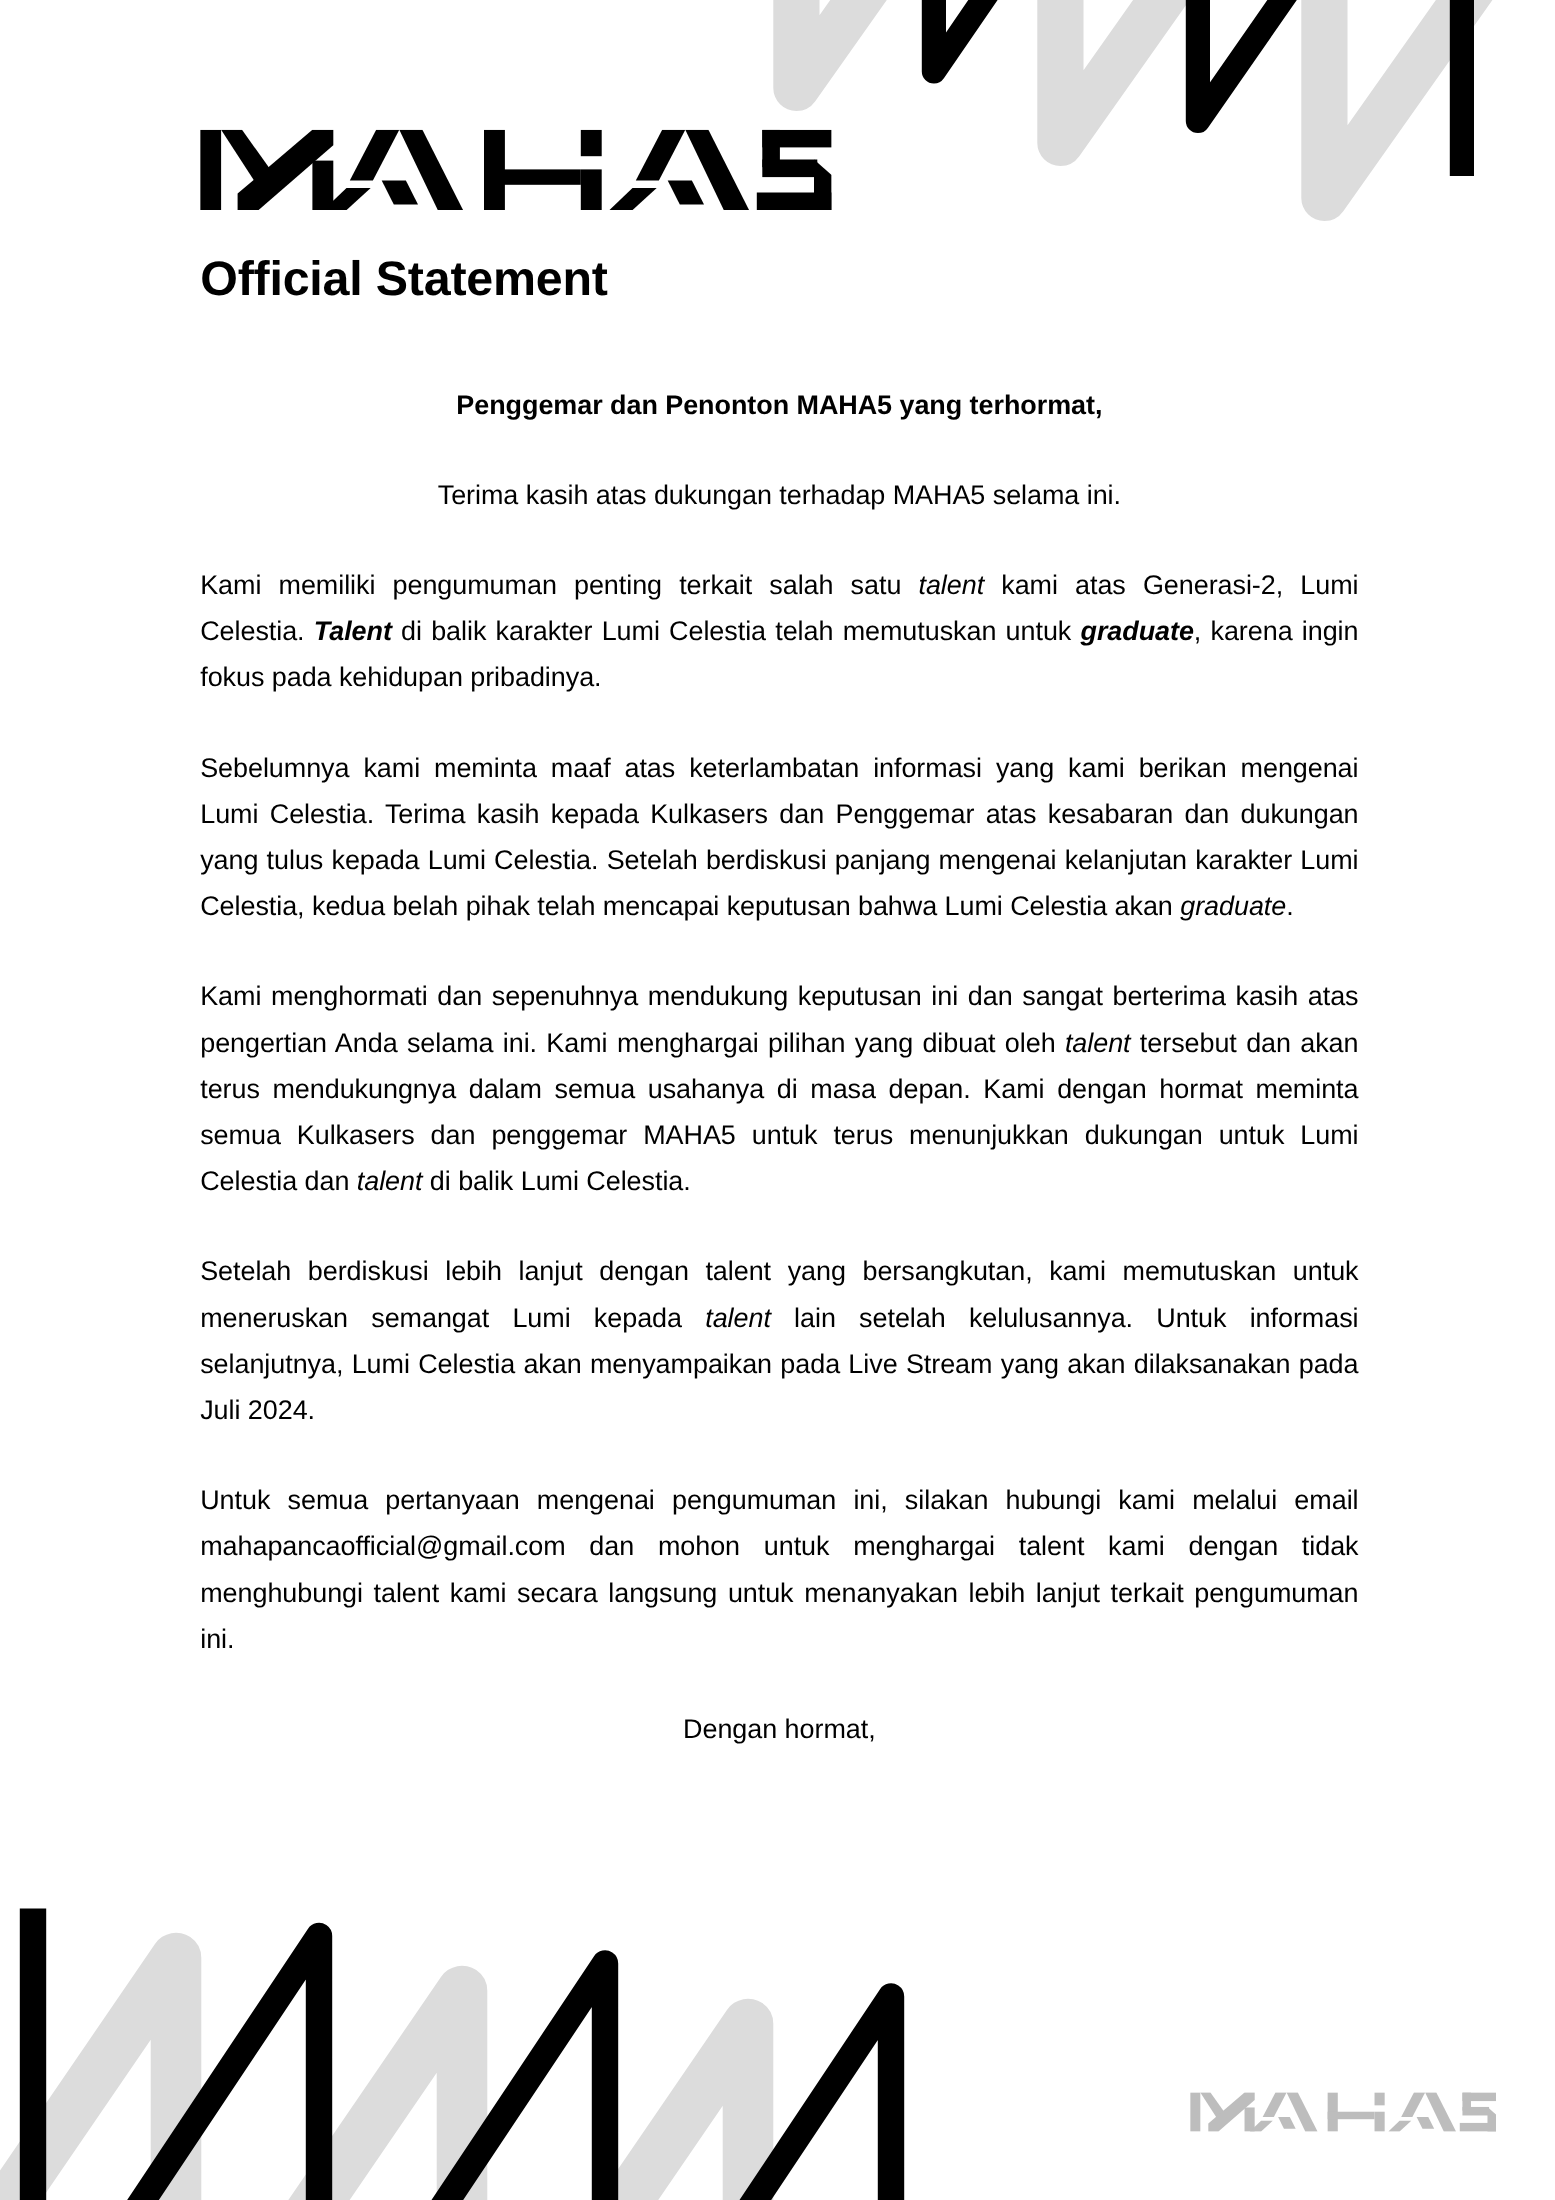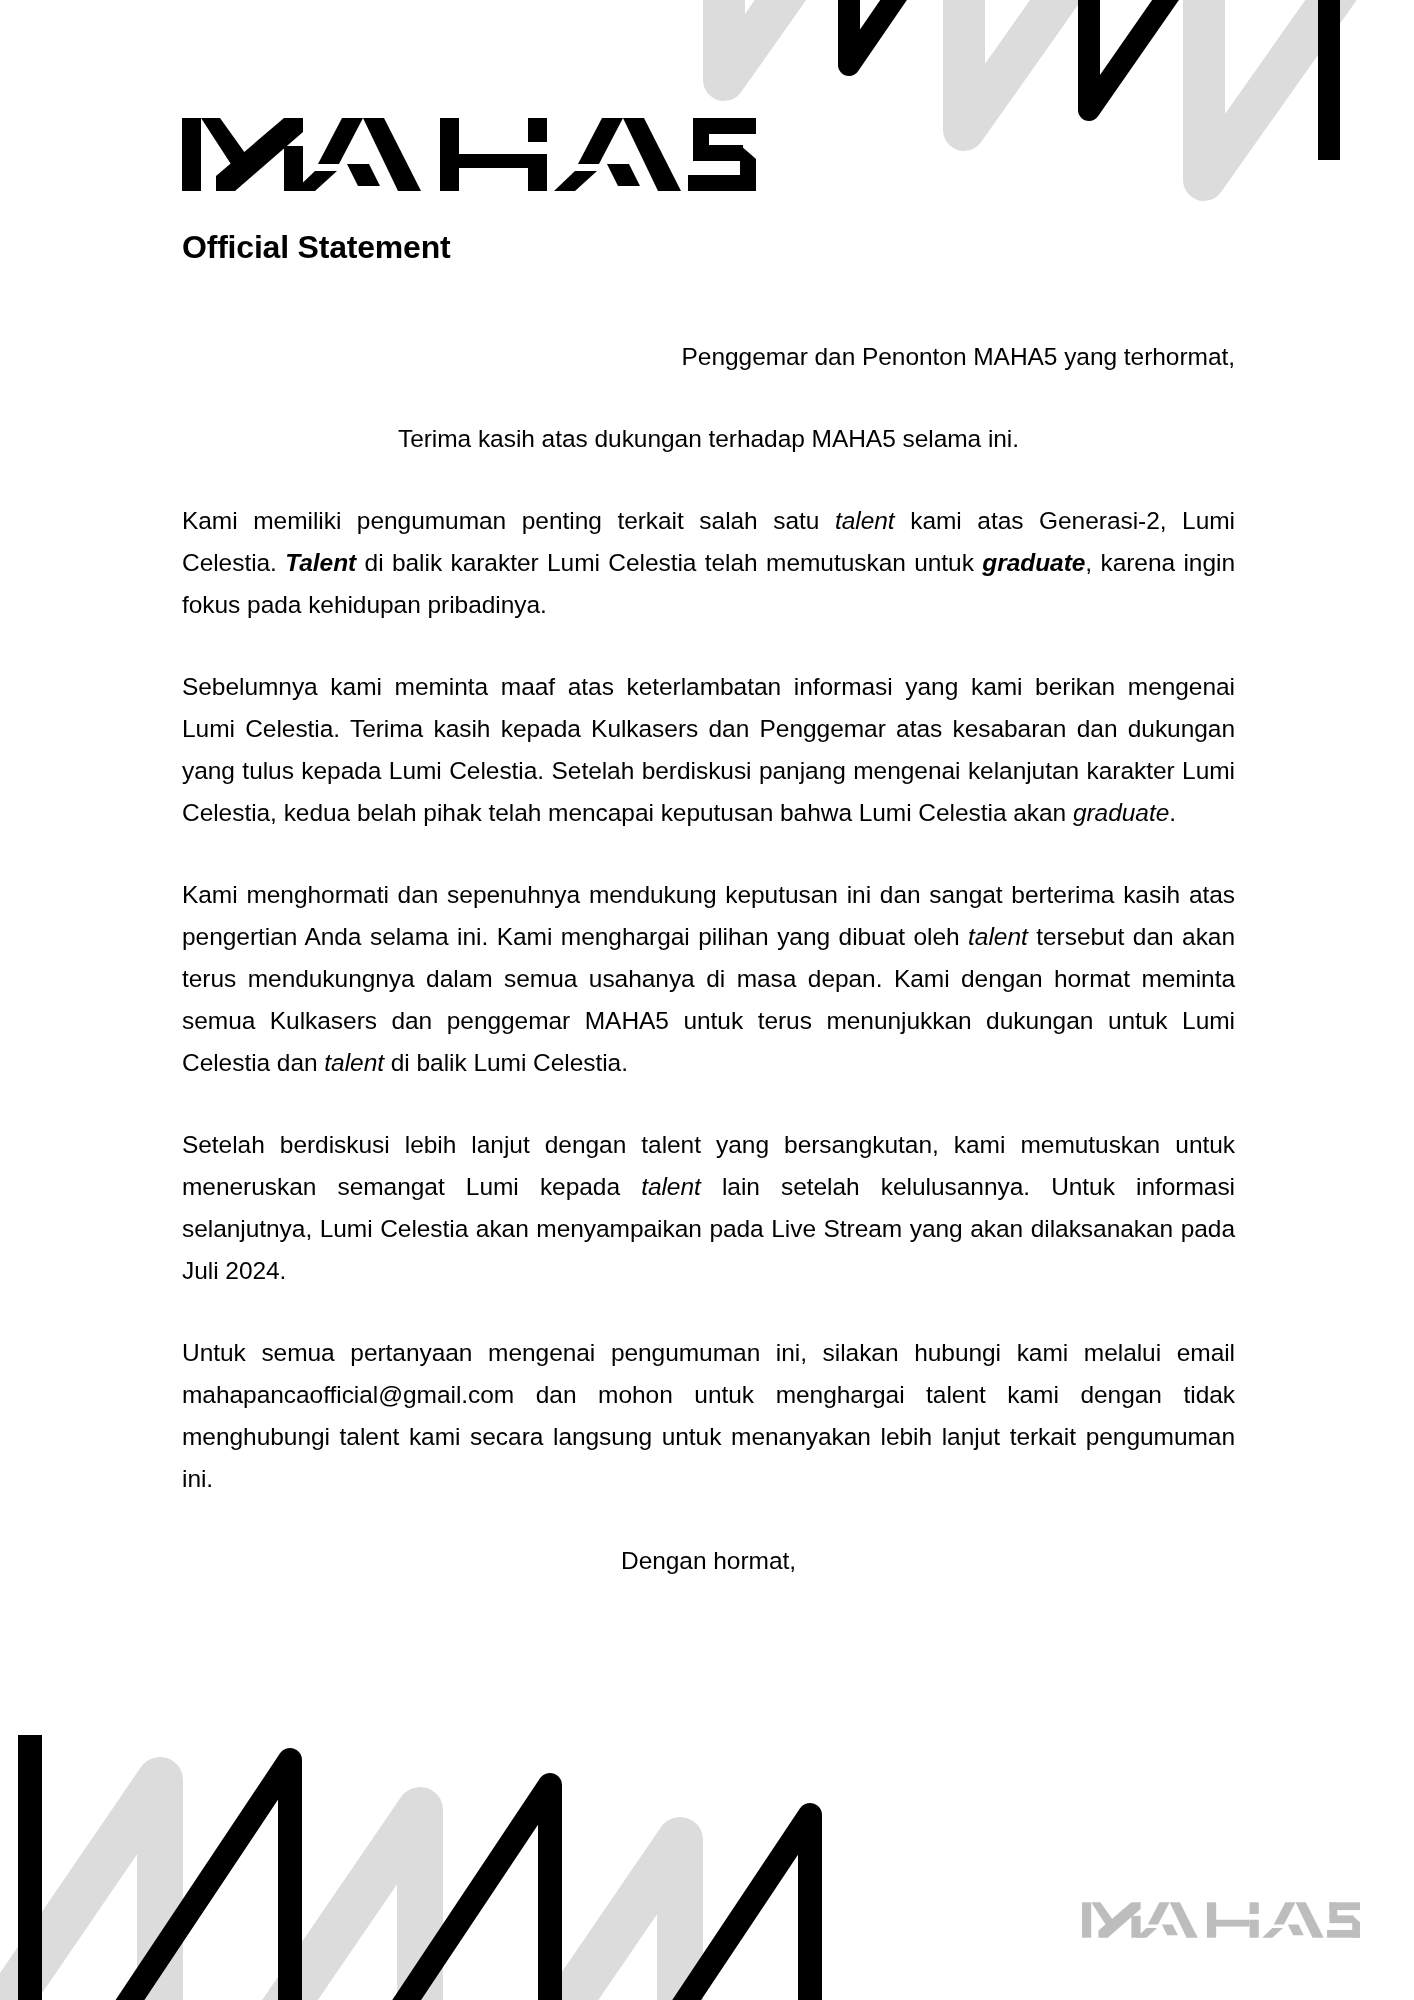--- a/index.html
+++ b/index.html
@@ -24,39 +24,39 @@
     position:absolute;
     left:182px; top:0;
     width:1053px;
     z-index:5;
   }
 
   .logo-wrap{padding-top:118px;}
   .logo-svg{display:block;width:574px;height:73px;}
 
   h1.doc-title{
-    font-size:32px;
+    font-size:44px;
     font-weight:bold;
     letter-spacing:-0.2px;
     margin:40px 0 0 0;
     line-height:1.05;
   }
 
   .body-block{margin-top:71px;}
 
   p.para{
     font-size:24.5px;
     line-height:42px;
     margin:0 0 40px 0;
     text-align:justify;
     text-justify:inter-word;
     letter-spacing:-0.05px;
   }
   p.para:last-child{margin-bottom:0;}
-  p.salutation{font-weight:normal; text-align:right;}
+  p.salutation{font-weight:bold; text-align:center;}
   p.noj{text-align:center;}
   p.signoff{text-align:center;}
   p.signature{font-weight:bold;text-align:left;margin-top:38px;}
   .sig-m{font-weight:normal;}
 
   em.it{font-style:italic;}
   strong.bd{font-weight:normal;}
   .bd-it{font-weight:bold;font-style:italic;}
 
   

